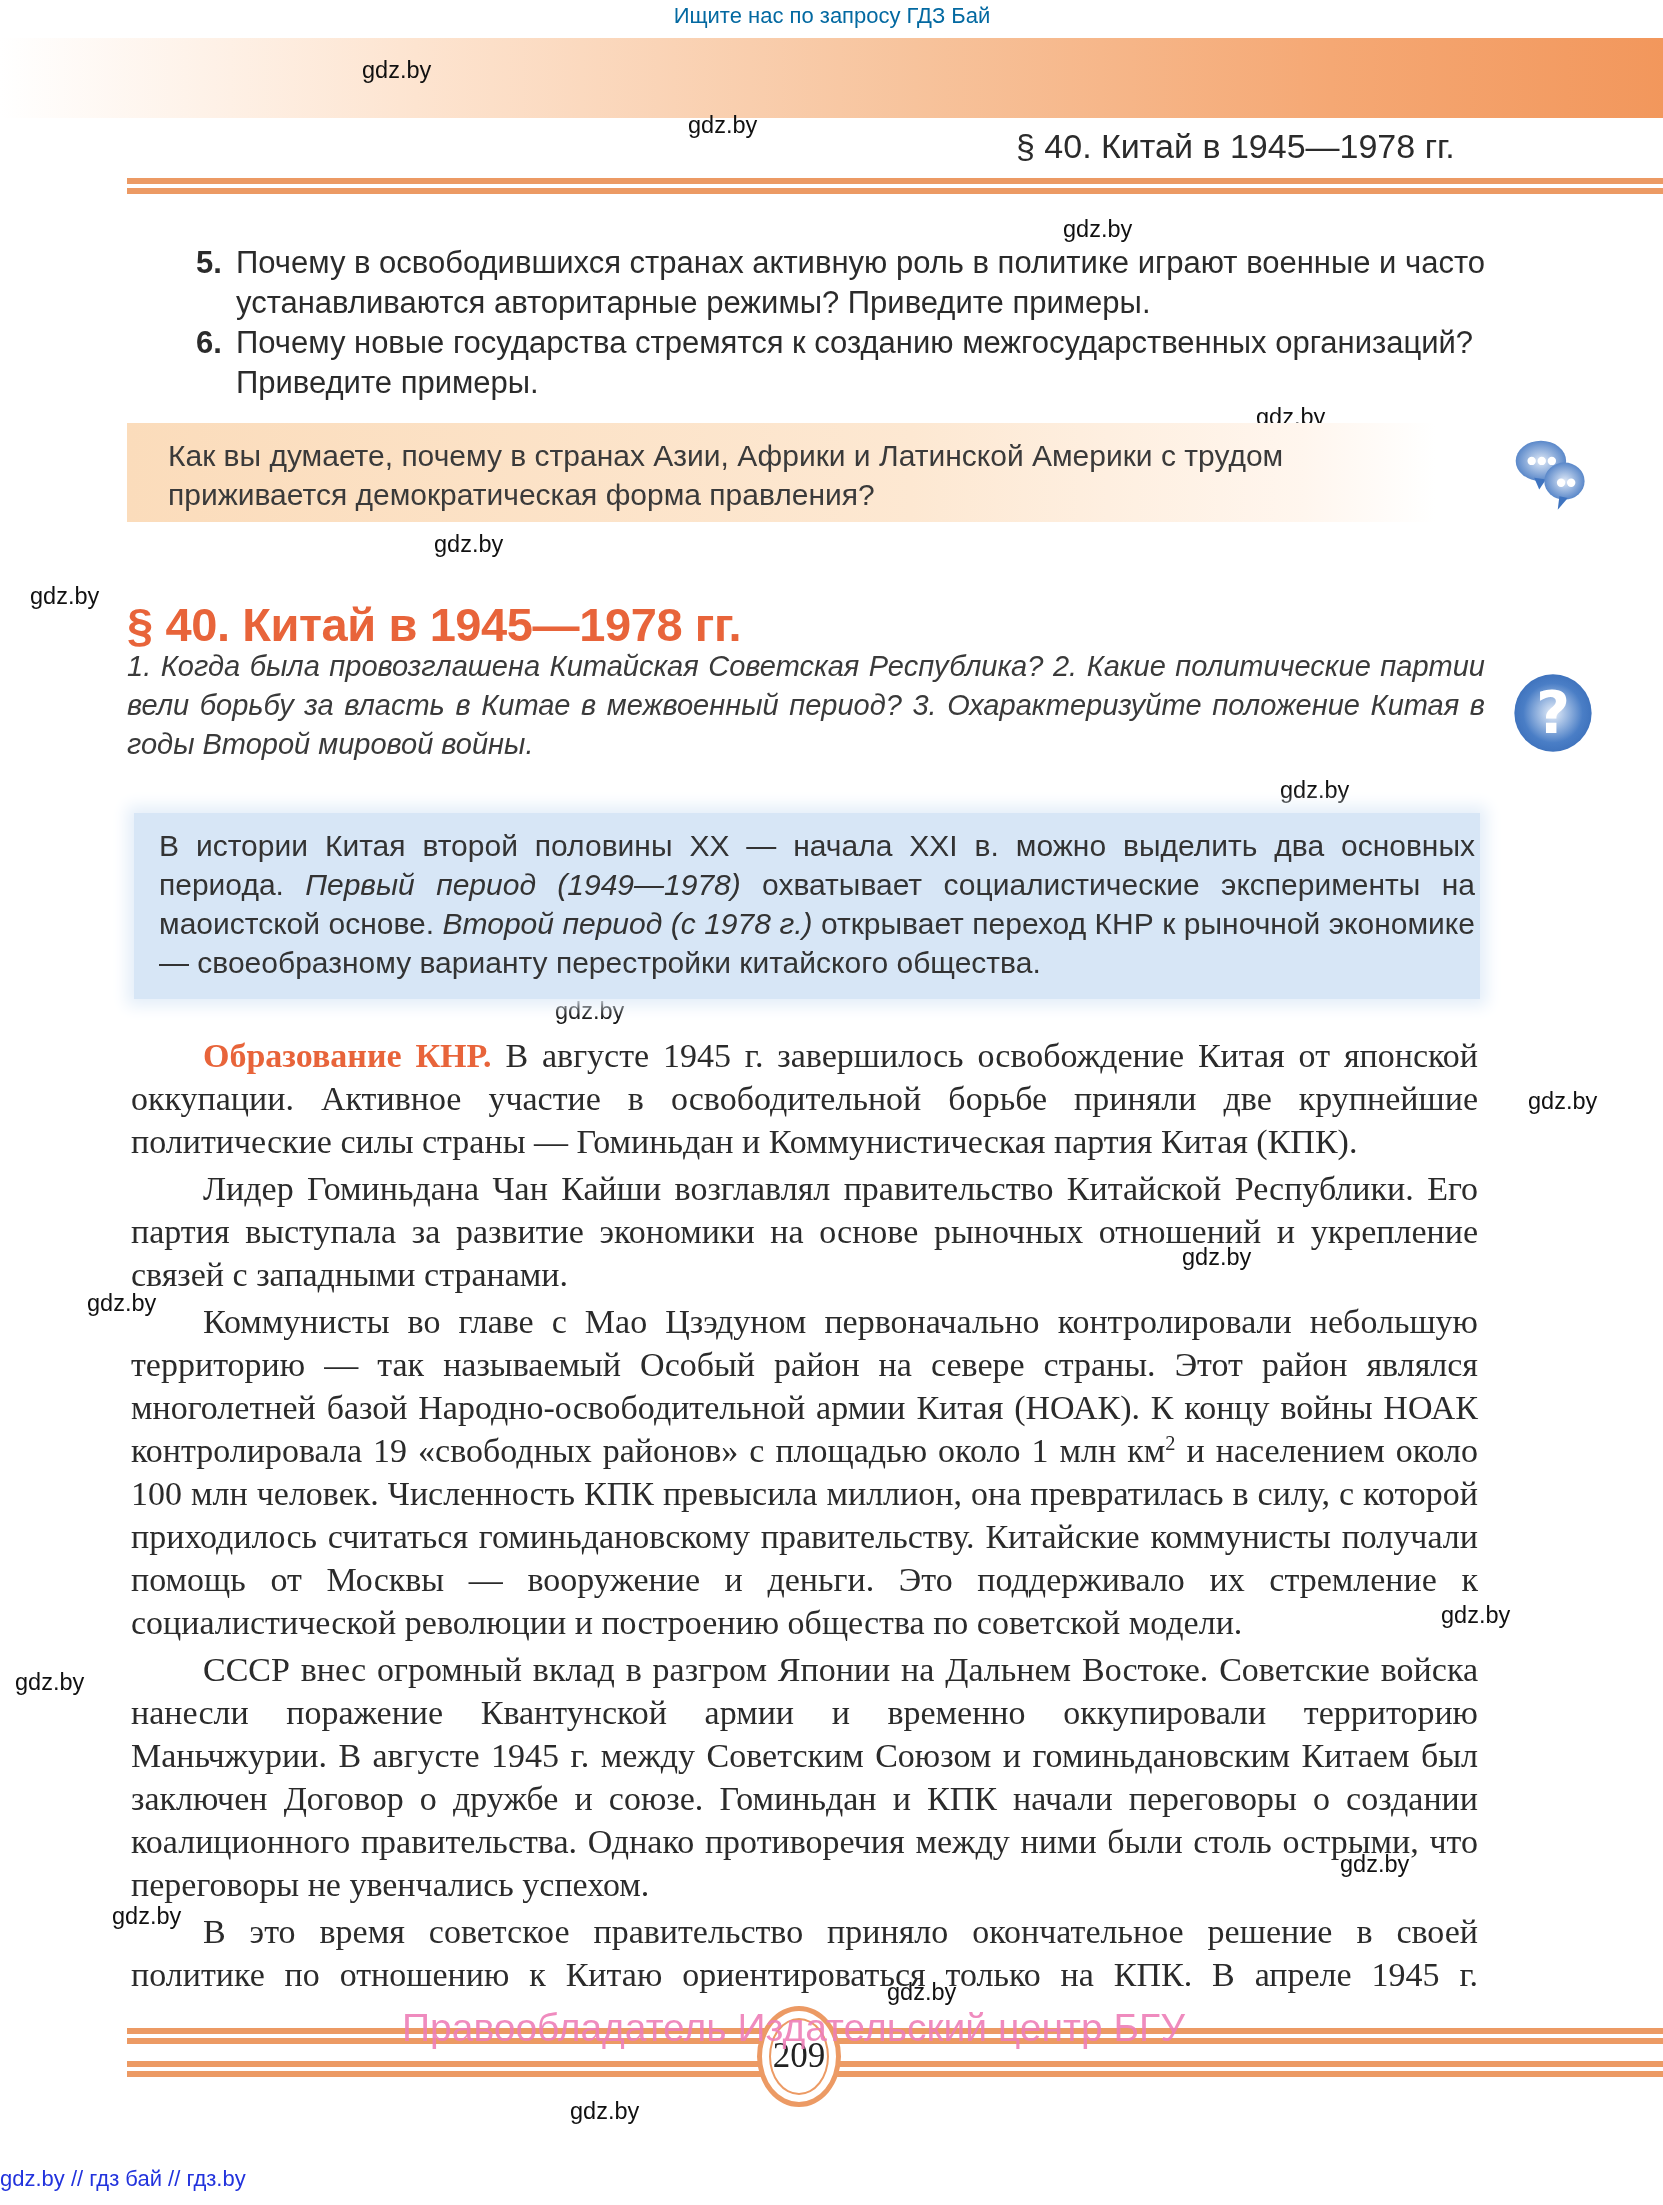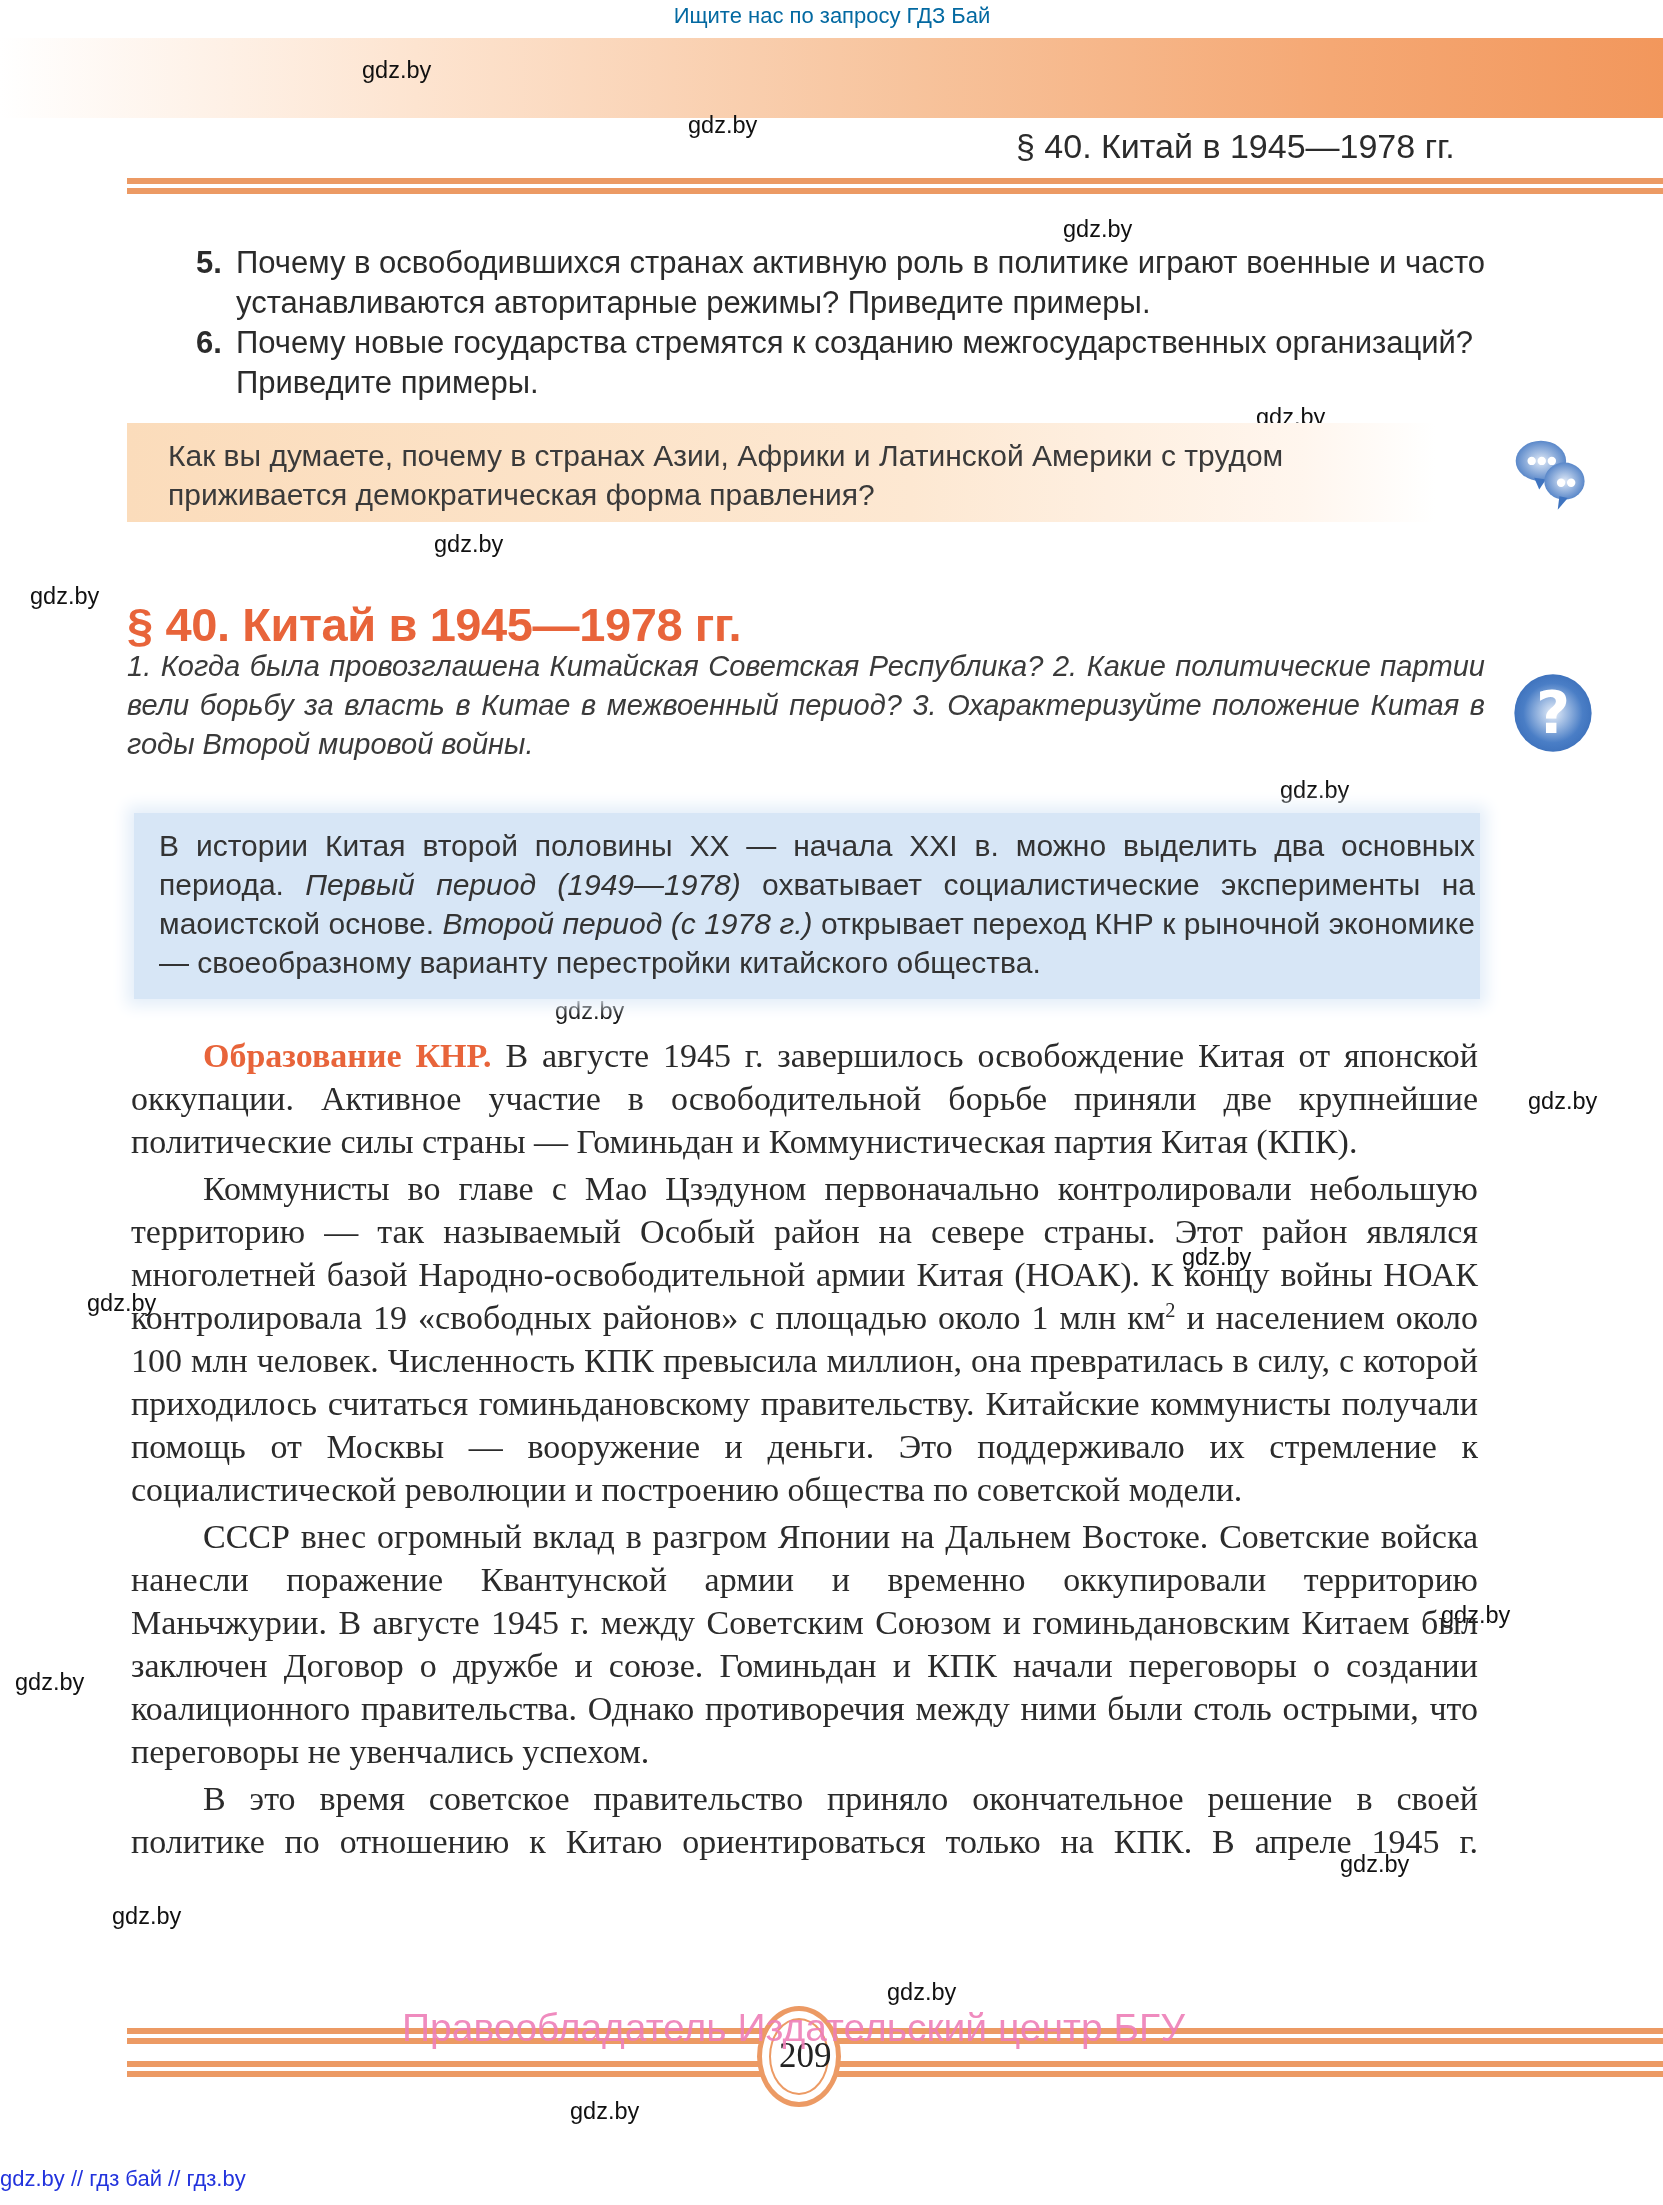--- a/index.html
+++ b/index.html
@@ -82,22 +82,22 @@
     font-family: "Liberation Sans", sans-serif; z-index: 3;
   }
   .page-circle {
     position: absolute; left: 757px; top: 2006px; width: 84px; height: 101px; border-radius: 50%;
     border: 5.9px solid #ec9a64; background: #fff; z-index: 2; box-sizing: border-box;
   }
   .page-circle-inner {
     position: absolute; left: 6.7px; top: 6.7px; right: 6.7px; bottom: 6.7px; border-radius: 50%; border: 2.5px solid #ec9a64;
   }
   .page-num {
-    position: absolute; left: 0; top: 25px; width: 100%; 
-    font-family: "Liberation Serif", serif; font-size: 35px; color: #222; padding-left: 17px;
+    position: absolute; left: 0; top: 25px; width: 100%; text-align: center;
+    font-family: "Liberation Serif", serif; font-size: 35px; color: #222;
   }
   .bottom-links {
     position: absolute; top: 2166px; left: 0; width: 1664px; text-align: left; color: #2233dd; font-size: 22px;
   }
 </style>
 </head>
 <body>
 
 <div class="promo">Ищите нас по запросу ГДЗ Бай</div>
 
@@ -168,20 +168,21 @@
   </defs>
   <circle cx="50" cy="50" r="46" fill="url(#gq)"></circle>
   <text x="50" y="74" text-anchor="middle" font-family="DejaVu Sans, sans-serif" font-weight="bold" font-size="70" fill="#ffffff">?</text>
 </svg>
 
 <div class="intro-box"></div>
 <div class="intro-text"><span>В истории Китая второй половины XX — начала XXI в. можно выделить два основных периода. </span><i>Первый период (1949—1978)</i><span> охватывает социалистические эксперименты на маоистской основе. </span><i>Второй период (с 1978 г.)</i><span> открывает переход КНР к рыночной экономике — своеобразному варианту перестройки китайского общества.</span></div>
 
 <div class="body">
   <p><span class="lead">Образование КНР.</span><span> В августе 1945 г. завершилось освобождение Китая от японской оккупации. Активное участие в освободительной борьбе приняли две крупнейшие политические силы страны — Гоминьдан и Коммунистическая партия Китая (КПК).</span></p>
+  <p>Лидер Гоминьдана Чан Кайши возглавлял правительство Китайской Республики. Его партия выступала за развитие экономики на основе рыночных отношений и укрепление связей с западными странами.</p>
   <p><span>Коммунисты во главе с Мао Цзэдуном первоначально контролировали небольшую территорию — так называемый Особый район на севере страны. Этот район являлся многолетней базой Народно-освободительной армии Китая (НОАК). К концу войны НОАК контролировала 19 «свободных районов» с площадью около 1 млн км</span><sup>2</sup><span> и населением около 100 млн человек. Численность КПК превысила миллион, она превратилась в силу, с которой приходилось считаться гоминьдановскому правительству. Китайские коммунисты получали помощь от Москвы — вооружение и деньги. Это поддерживало их стремление к социалистической революции и построению общества по советской модели.</span></p>
   <p>СССР внес огромный вклад в разгром Японии на Дальнем Востоке. Советские войска нанесли поражение Квантунской армии и временно оккупировали территорию Маньчжурии. В августе 1945 г. между Советским Союзом и гоминьдановским Китаем был заключен Договор о дружбе и союзе. Гоминьдан и КПК начали переговоры о создании коалиционного правительства. Однако противоречия между ними были столь острыми, что переговоры не увенчались успехом.</p>
   <p style="text-align-last: justify;">В это время советское правительство приняло окончательное решение в своей политике по отношению к Китаю ориентироваться только на КПК. В апреле 1945 г.</p>
 </div>
 
 <div class="rule" style="left:127px; top:2028px; width:1536px;"></div>
 <div class="rule" style="left:127px; top:2038px; width:1536px;"></div>
 <div class="rule" style="left:127px; top:2061px; width:1536px;"></div>
 <div class="rule" style="left:127px; top:2071px; width:1536px;"></div>
 <div class="page-circle">

